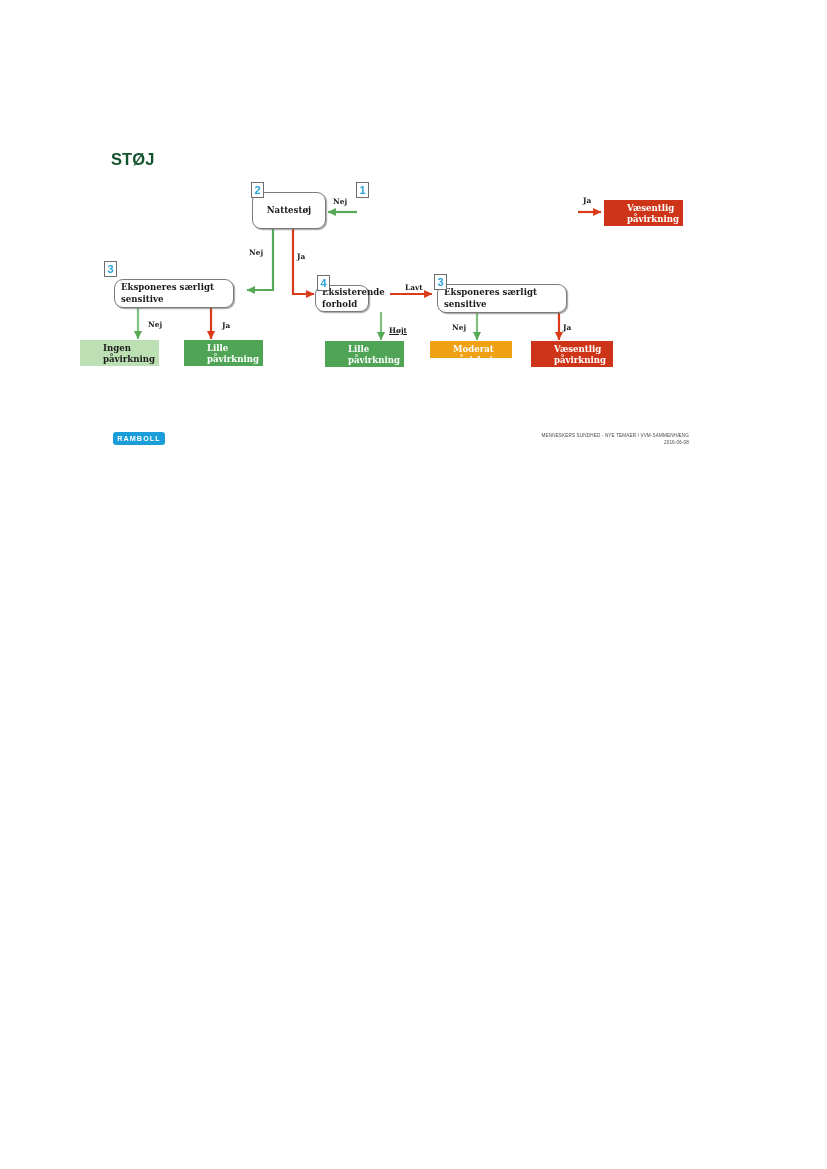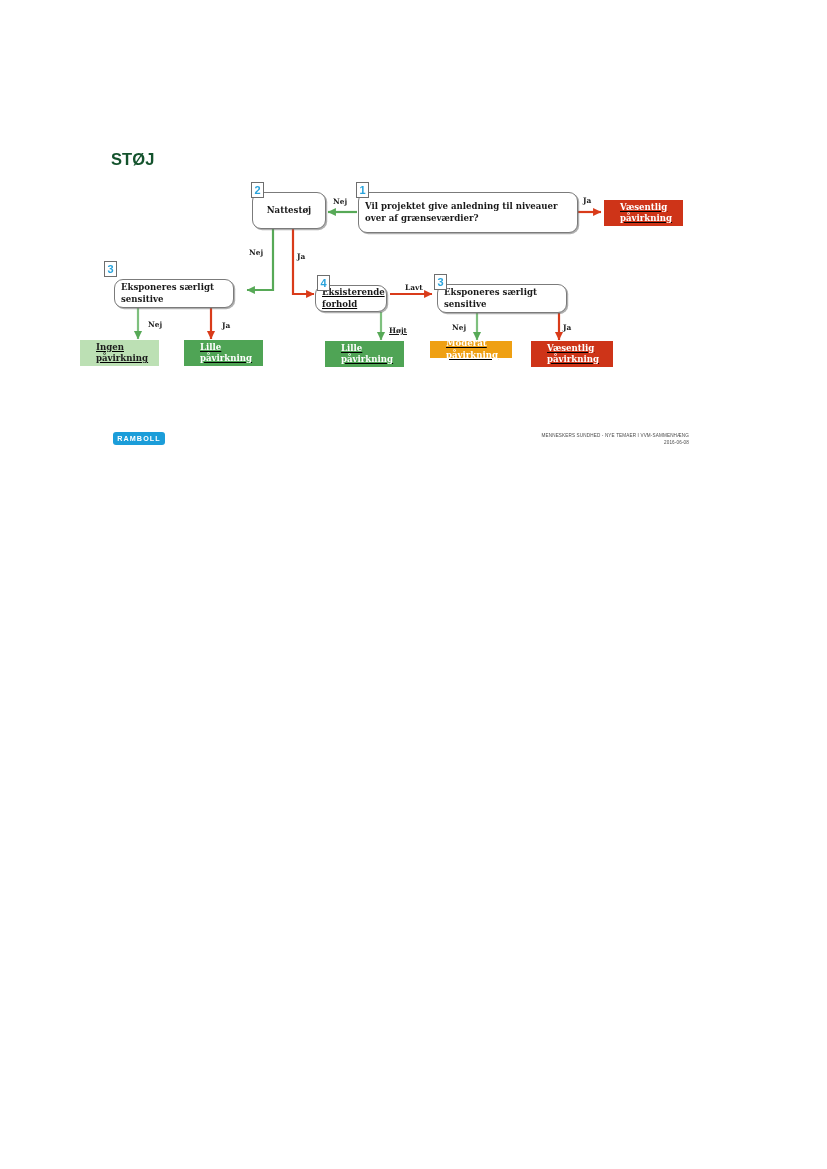--- a/index.html
+++ b/index.html
@@ -82,23 +82,22 @@
     line-height: 14px;
     text-align: center;
     z-index: 6;
   }
 
   
   .chip {
     position: absolute;
     box-sizing: border-box;
     display: flex;
-    align-items: center;
-    padding: 3px 16px;
-    text-decoration: underline;
+    align-items: flex-start;
+    padding: 3px 23px;
   }
   .chip .chip-text {
     font-family: "DejaVu Serif", serif;
     font-size: 8.6px;
     font-weight: bold;
     line-height: 1.32;
   }
   .chip.c-none  { background: #BCE0B4; }
   .chip.c-none  .chip-text { color: #1c1c1c; }
   .chip.c-small { background: #4FA455; }
@@ -202,36 +201,33 @@
 
     <g>
       <path d="M 477 313 L 477 340" stroke="#7EC07E" stroke-width="2.2" fill="none" marker-end="url(#ah-green)"></path>
     </g>
 
     <g>
       <path d="M 559 313 L 559 340" stroke="#D93B1A" stroke-width="2.2" fill="none" marker-end="url(#ah-red)"></path>
     </g>
   </svg>
 
-  <div class="node" style="left:358px; top:192px; width:220px; height:41px;">
-    <div class="node-text">Vil projektet give anledning til niveauer over af grænseværdier?</div>
-  </div>
   <div class="marker" style="left:356px; top:182px;">1</div>
 
   <div class="node node-center" style="left:252px; top:192px; width:74px; height:37px;">
     <div class="node-text">Nattestøj</div>
   </div>
   <div class="marker" style="left:251px; top:182px;">2</div>
 
   <div class="node" style="left:114px; top:279px; width:120px; height:29px;">
     <div class="node-text">Eksponeres særligt sensitive</div>
   </div>
   <div class="marker" style="left:104px; top:261px;">3</div>
 
-  <div class="node" style="left:315px; top:285px; width:72px; height:27px;text-decoration:underline;">
+  <div class="node" style="left:315px; top:285px; width:54px; height:27px;">
     <div class="node-text">Eksisterende forhold</div>
   </div>
   <div class="marker" style="left:317px; top:275px;">4</div>
 
   <div class="node" style="left:437px; top:284px; width:130px; height:29px;">
     <div class="node-text">Eksponeres særligt sensitive</div>
   </div>
   <div class="marker" style="left:434px; top:274px;">3</div>
 
   <div class="chip c-major" style="left:604px; top:200px; width:79px; height:26px;">

